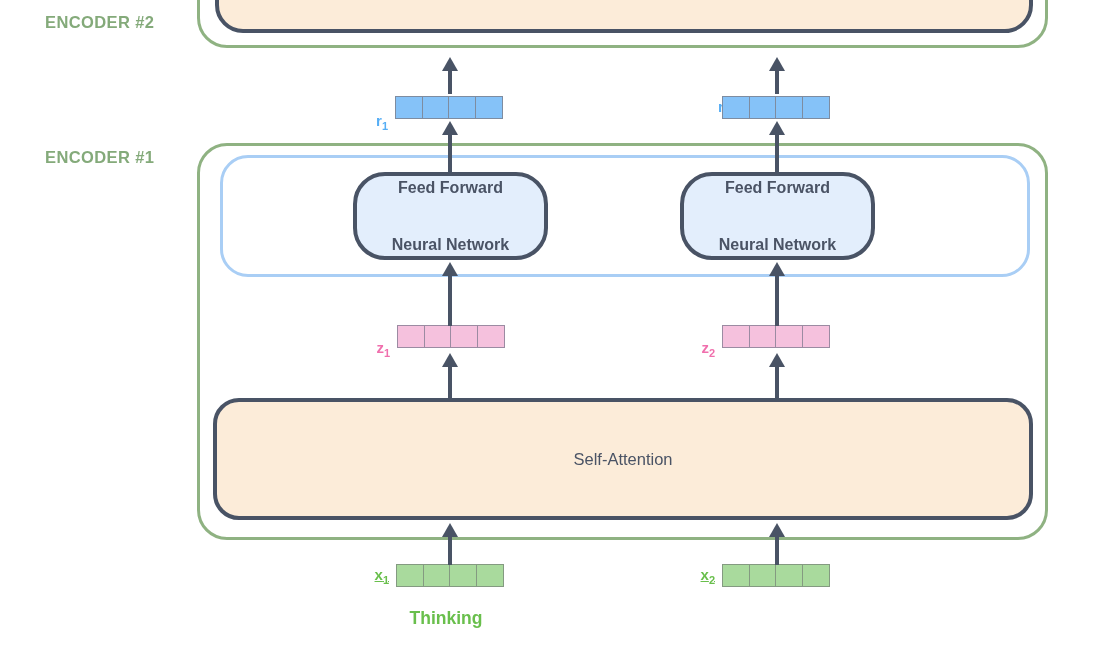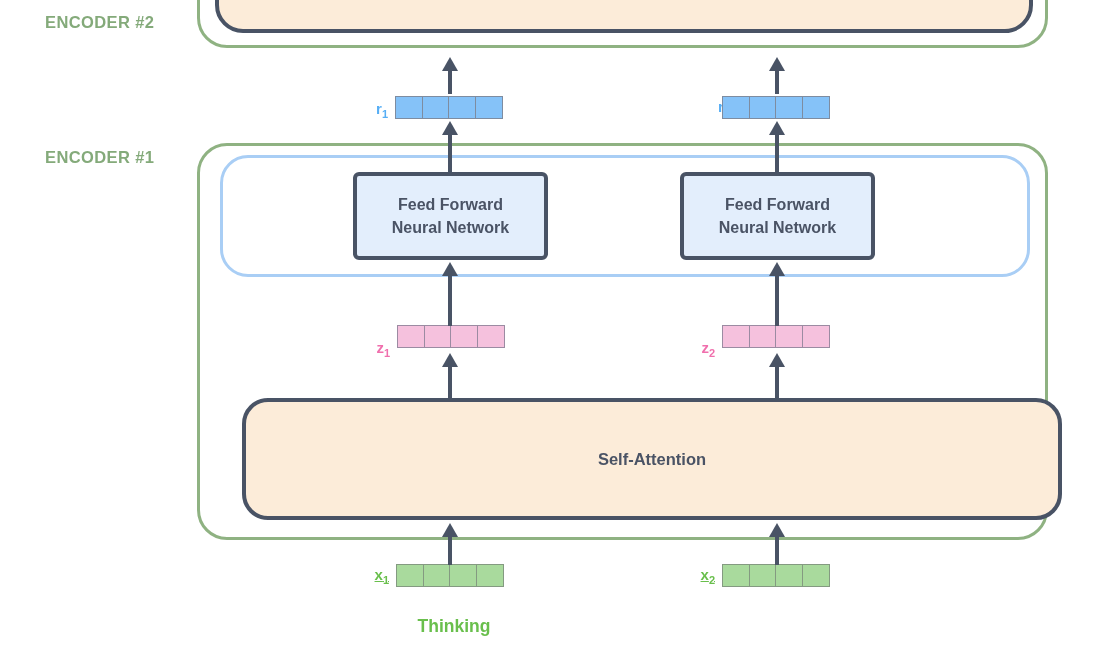--- a/index.html
+++ b/index.html
@@ -54,42 +54,41 @@
   }
   .enc2-label { top: 13px; }
   .enc1-label { top: 148px; }
 
   
   .ffnn-box {
     position: absolute;
     top: 172px; width: 195px; height: 88px;
     background: var(--c-ffnn-fill);
     border: 4px solid var(--c-dark-border);
-    border-radius: 6px;
+    border-radius: 32px;
     display: flex; flex-direction: column;
-    align-items: center; justify-content: center;
+    align-items: center; justify-content: space-between;
     color: var(--c-dark-text);
     font-size: 16px; font-weight: 600; line-height: 1.45;
     z-index: 2;
   }
   .ffnn-1 { left: 353px; }
   .ffnn-2 { left: 680px; }
 
   
   .sa-box {
     position: absolute;
     left: 213px; top: 398px; width: 820px; height: 122px;
     background: var(--c-self-attention-fill);
     border: 4px solid var(--c-dark-border);
     border-radius: 26px;
     display: flex; align-items: center; justify-content: center;
     color: var(--c-dark-text);
-    font-size: 16.5px; font-weight: 700;
+    font-size: 16.5px; font-weight: 400;
     z-index: 2;
-    margin-left: 29px;
   }
 
   
   .vec {
     position: absolute;
     display: flex;
     z-index: 4;
   }
   .vec .cell { width: 28px; height: 23px; }
   .vec.r .cell { background: var(--c-vector-r-fill); border: 1.5px solid var(--c-vector-r-border); }
@@ -109,38 +108,38 @@
     width: 40px;
     text-align: right;
     font-size: 15px;
     font-weight: 700;
     z-index: 4;
   }
   .vec-label sub { font-size: 11px; }
   .vec-label.r { color: var(--c-vector-r-label); }
   .vec-label.z { color: var(--c-vector-z-label); margin-top: 12px; }
   .vec-label.x { color: var(--c-vector-x-label); text-decoration: underline; }
-  .lab-r1 { left: 348px; top: 100px; }
+  .lab-r1 { left: 348px; top: 112px; }
   .lab-r2 { left: 690px; top: 98px; }
   .lab-z1 { left: 350px; top: 327px; }
   .lab-z2 { left: 675px; top: 327px; }
   .lab-x1 { left: 349px; top: 566px; }
   .lab-x2 { left: 675px; top: 566px; }
 
   
   .word {
     position: absolute;
     top: 608px;
     width: 160px;
     text-align: center;
     font-size: 17.5px;
     font-weight: 700;
     color: var(--c-word-label);
   }
-  .word-1 { left: 374px; margin-top: 8px; }
+  .word-1 { left: 366px; }
   .word-2 { left: 699px; }
 
   
   .arrow {
     position: absolute;
     width: 16px;
     display: flex; flex-direction: column; align-items: center;
     z-index: 5;
   }
   .arrow .head {

